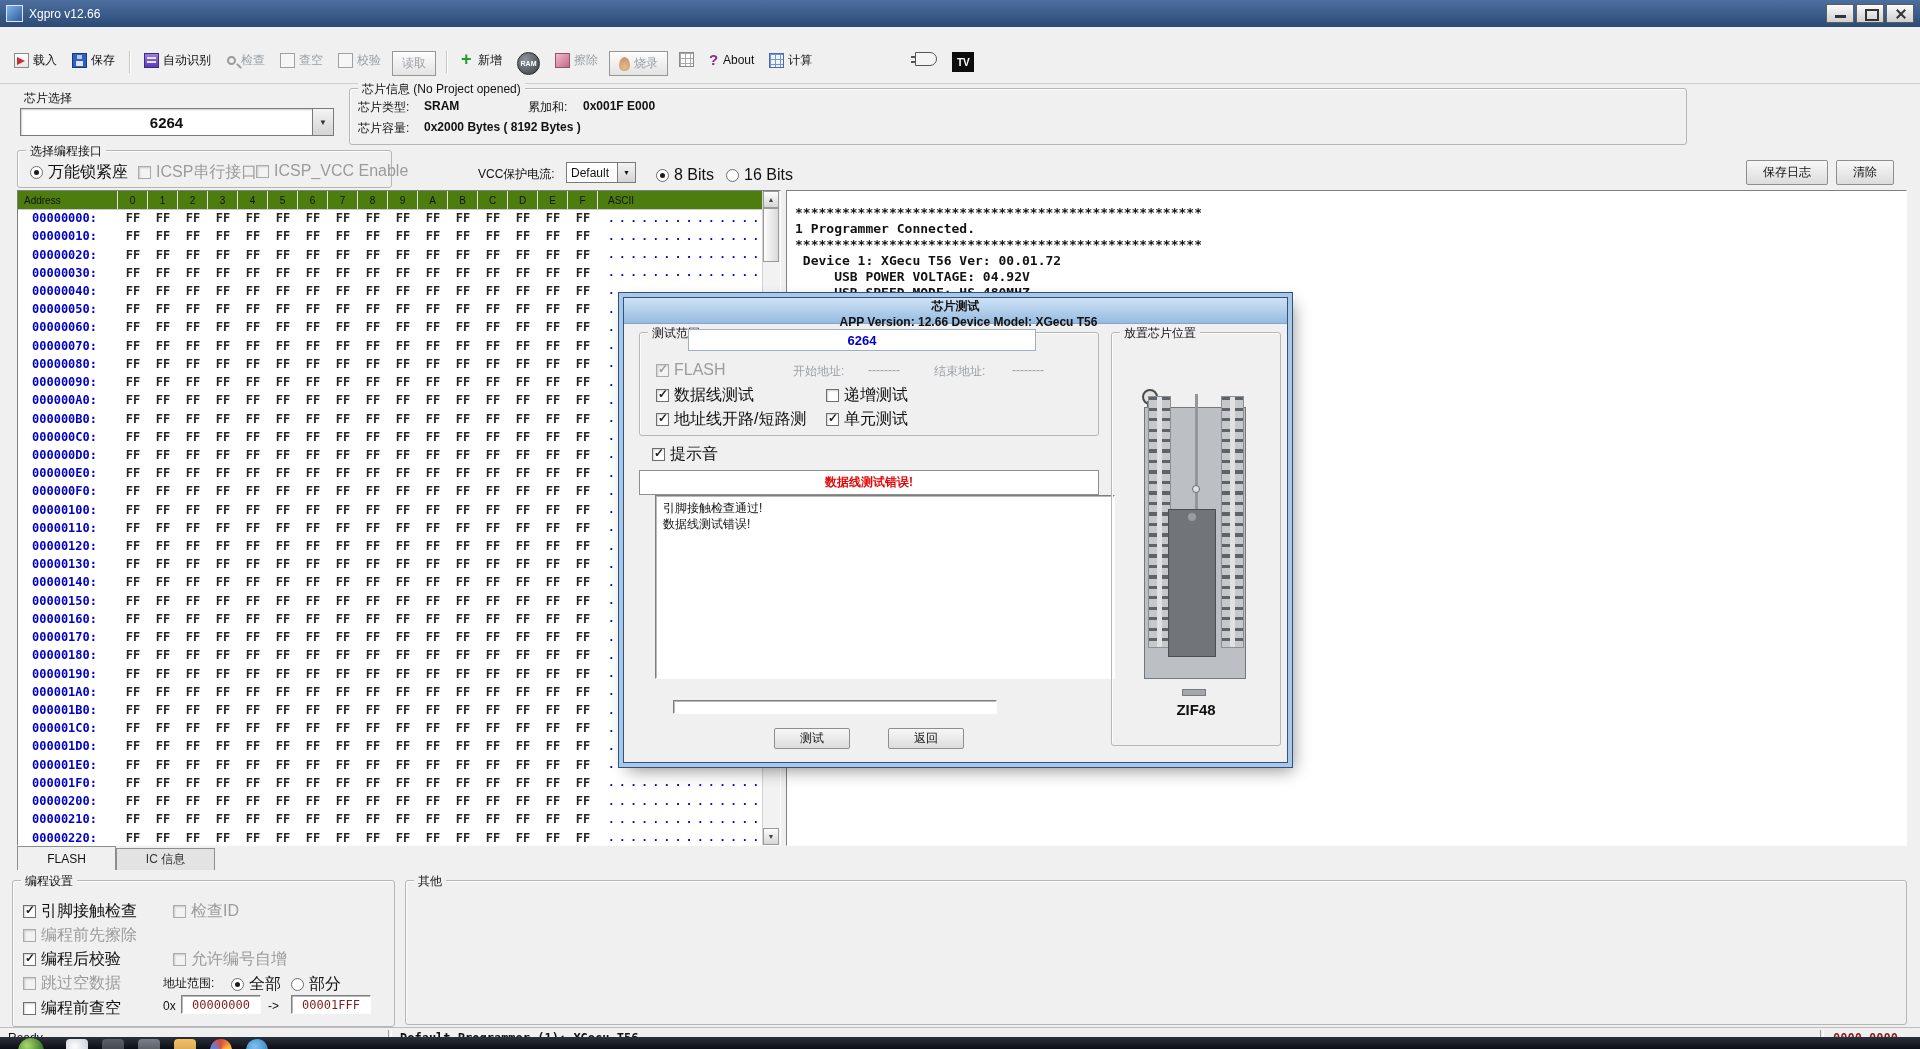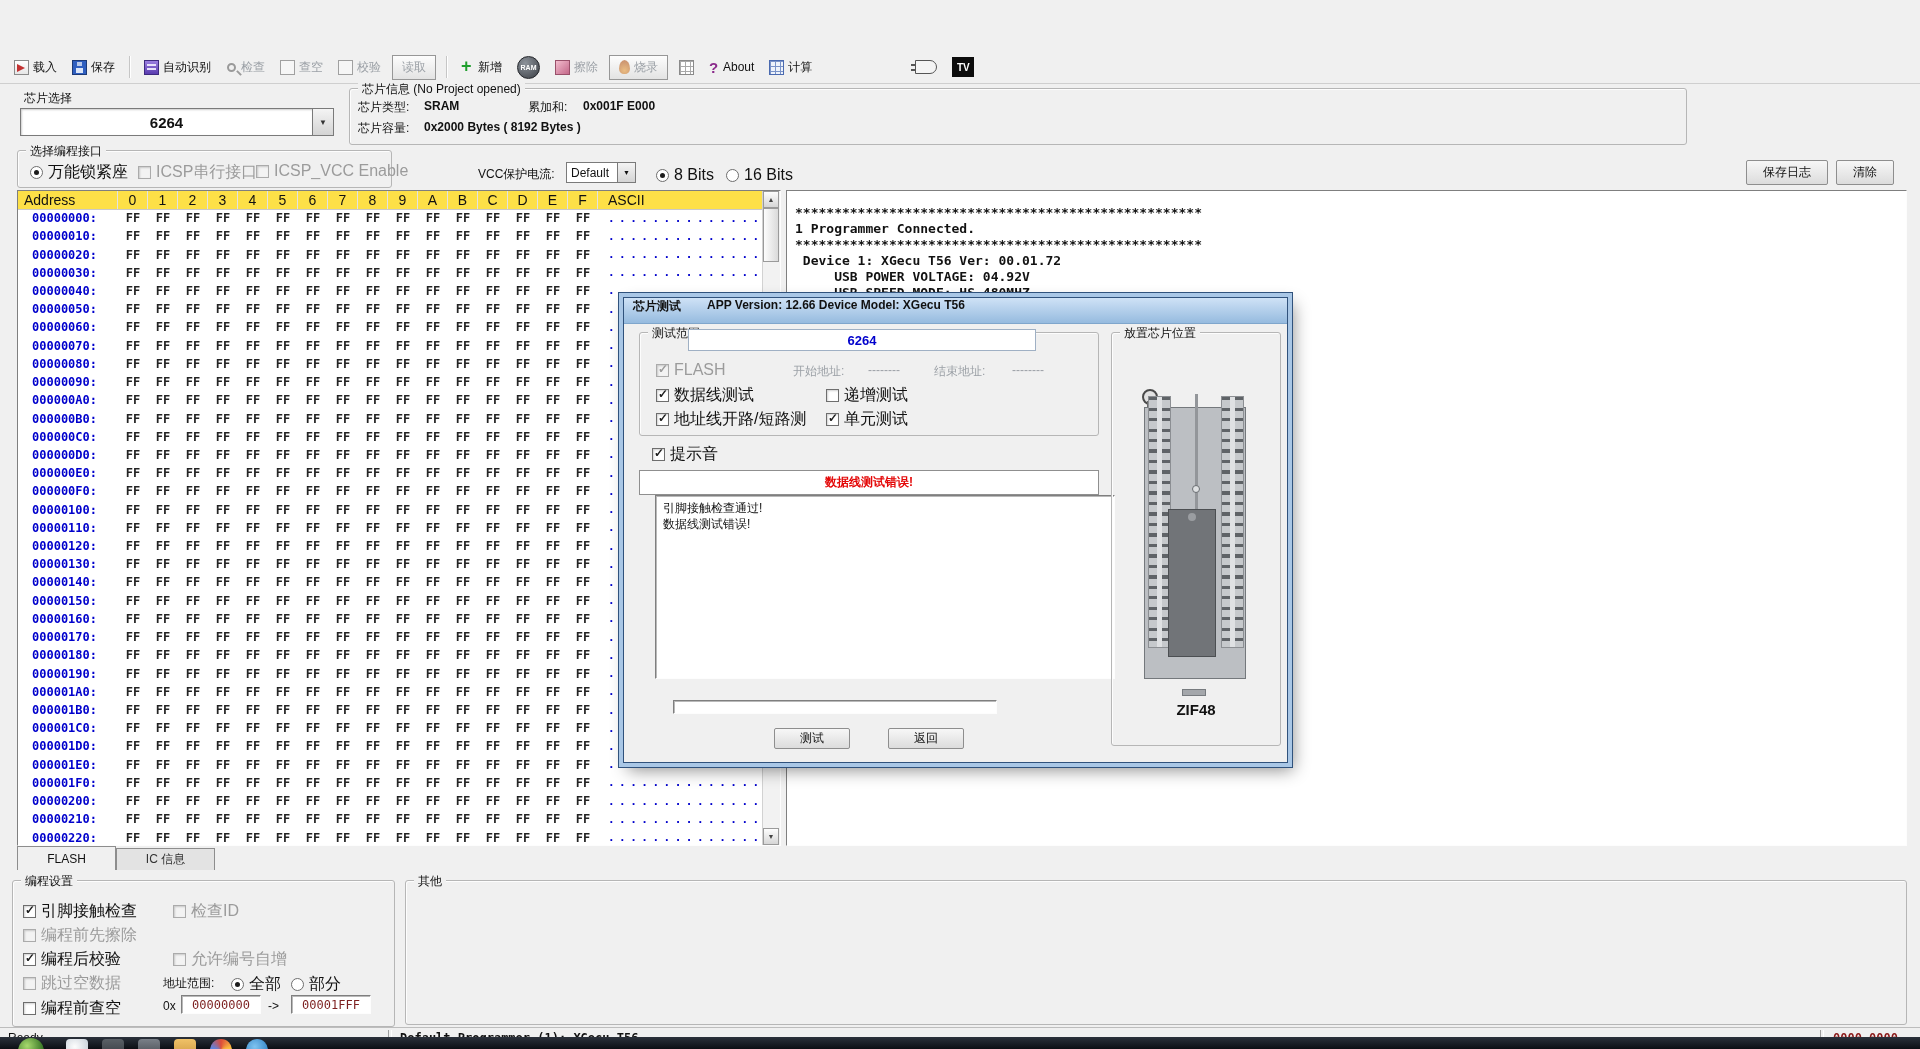--- a/index.html
+++ b/index.html
@@ -16,21 +16,21 @@
   .wbtn.min::after{content:"";position:absolute;left:8px;bottom:4px;width:11px;height:3px;background:#333;}
   .wbtn.max::after{content:"";position:absolute;left:8px;top:4px;width:10px;height:8px;border:2px solid #333;}
   .wbtn.cls::before,.wbtn.cls::after{content:"";position:absolute;left:13px;top:3px;width:2px;height:12px;background:#333;}
   .wbtn.cls::before{transform:rotate(45deg);} .wbtn.cls::after{transform:rotate(-45deg);}
 
   
   .menubar{position:absolute;left:0;top:27px;width:1920px;height:24px;background:#f0f0f0;border-bottom:1px solid #dcdcdc;
     display:flex;align-items:center;padding:0 6px;box-sizing:border-box;}
   .mitem{padding:2px 9px;font-size:12px;}
   .toolbar{position:absolute;left:0;top:51px;width:1920px;height:33px;background:#f0f0f0;border-bottom:1px solid #cfcfcf;
-    display:flex;align-items:center;padding:0 10px;box-sizing:border-box;gap:7px;}
+    display:flex;align-items:flex-start;padding:0 10px;box-sizing:border-box;gap:7px;}
   .tbtn{display:flex;align-items:center;gap:4px;padding:1px 4px;}
   .tbtn.boxed{border:1px solid #979797;background:linear-gradient(#fdfdfd,#e3e3e3);padding:3px 9px;}
   .tlb{font-size:12px;white-space:nowrap;}
   .gray{color:#9ba0a6;}
   .sep{width:1px;height:22px;background:#c6c6c6;box-shadow:1px 0 0 #fff;margin:0 3px;flex:none;}
   .ic{width:15px;height:15px;display:inline-block;position:relative;flex:none;box-sizing:border-box;}
   .ic-load{background:linear-gradient(#ffffff,#e6e6e6);border:1px solid #8a8a8a;}
   .ic-load::after{content:"";position:absolute;left:2px;top:3px;border-top:4px solid transparent;border-bottom:4px solid transparent;border-left:8px solid #c23232;}
   .ic-save{background:#2f5fc0;border:1px solid #1c3a77;}
   .ic-save::after{content:"";position:absolute;left:3px;bottom:1px;width:7px;height:5px;background:#dce6f8;}
@@ -75,21 +75,21 @@
   .inforow span{position:absolute;white-space:nowrap;}
   .bold{font-weight:bold;}
   .logo{position:absolute;left:1692px;top:87px;width:202px;height:58px;background:#fff;border:1px solid #8f8f8f;
     box-shadow:inset -1px -1px 0 #cfcfcf;display:flex;align-items:center;justify-content:center;
     font-family:"DejaVu Serif",serif;font-style:italic;font-weight:bold;font-size:26px;color:#141414;text-shadow:1px 1px 0 #c9c9c9;}
   .logo sup{font-size:10px;margin:0 2px 10px 1px;}
 
   
   .hexpanel{position:absolute;left:17px;top:190px;width:764px;height:656px;background:#fff;
     border:1px solid;border-color:#7f7f7f #fdfdfd #fdfdfd #7f7f7f;box-sizing:border-box;}
-  .hex-header{position:absolute;left:0;top:0;right:17px;height:18px;display:flex;background:#fde047;border-bottom:1px solid #c9c9c9;font-size:14px;}
+  .hex-header{position:absolute;left:0;top:0;right:17px;height:18px;display:flex;background:#4d7c0f;border-bottom:1px solid #c9c9c9;font-size:10px;}
   .hc{box-sizing:border-box;border-right:1px solid #e2e2e2;display:flex;align-items:center;height:100%;}
   .hc.addr{width:100px;padding-left:6px;} .hc.byte{width:30px;justify-content:center;} .hc.ascii{flex:1;padding-left:10px;}
   .hex-body{position:absolute;left:0;top:18px;right:17px;bottom:0;overflow:hidden;}
   .hex-row{display:flex;height:18.22px;align-items:center;font:bold 12px "DejaVu Sans Mono",monospace;}
   .hex-addr{width:100px;padding-left:14px;box-sizing:border-box;color:#0000cc;}
   .hex-byte{width:30px;text-align:center;color:#232323;}
   .hex-ascii{flex:1;padding-left:10px;color:#0000cc;font-size:11px;letter-spacing:4.5px;overflow:hidden;white-space:nowrap;}
   .vscroll{position:absolute;top:0;right:0;width:17px;bottom:0;background:#f2f2f2;border-left:1px solid #d2d2d2;}
   .sbtn{position:absolute;left:0;width:16px;height:17px;background:linear-gradient(#fdfdfd,#d6d6d6);border:1px solid #9a9a9a;box-sizing:border-box;
         display:flex;align-items:center;justify-content:center;font-size:7px;color:#444;}
@@ -111,21 +111,21 @@
   .ps-group{left:12px;top:880px;width:383px;height:147px;}
   .other-group{left:405px;top:880px;width:1502px;height:145px;}
   .statusbar{position:absolute;left:0;top:1027px;width:1920px;height:22px;background:#f0f0f0;border-top:1px solid #bdbdbd;}
   .statusbar .txt{position:absolute;top:3px;font-size:12px;white-space:nowrap;}
   .sdiv{position:absolute;top:2px;width:2px;height:17px;border-left:1px solid #9e9e9e;border-right:1px solid #fff;}
   .prog-mono{font:bold 13px "DejaVu Sans Mono",monospace;}
 
   
   .dialog{position:absolute;left:623px;top:297px;width:665px;height:466px;background:#f0f0f0;
     border:1px solid #30527c;box-shadow:0 0 0 4px #a9c7e6,0 0 0 5px #30527c,5px 7px 16px rgba(0,0,0,.45);z-index:10;box-sizing:border-box;}
-  .dtitle{height:26px;background:linear-gradient(#cfe2f6,#96bbdf);border-bottom:1px solid #7fa6cc;display:flex;align-items:flex-start;padding:0 9px;box-sizing:border-box;}
+  .dtitle{height:26px;background:linear-gradient(#cfe2f6,#96bbdf);border-bottom:1px solid #7fa6cc;display:flex;align-items:center;padding:0 9px;box-sizing:border-box;flex-direction:column;}
   .dtitle .t1{font-weight:bold;font-size:12px;}
   .dtitle .t2{font-weight:bold;font-size:12px;margin-left:26px;}
   .dbody{position:relative;height:438px;}
   .chipstrip{position:absolute;left:48px;top:-4px;width:348px;height:22px;background:#fff;border:1px solid #9fb0c4;
     display:flex;align-items:center;justify-content:center;color:#0000cc;font-weight:bold;font-size:13px;box-sizing:border-box;}
   .dl{position:absolute;font-size:12px;white-space:nowrap;}
   .errbox{position:absolute;left:15px;top:146px;width:460px;height:25px;background:#fff;border:1px solid #8f8f8f;box-sizing:border-box;
     display:flex;align-items:center;justify-content:center;color:#e40808;font-weight:bold;}
   .resultbox{position:absolute;left:15px;top:171px;width:460px;height:184px;padding:4px 7px;font-size:12px;line-height:16px;margin-left:16px;}
   .progress{position:absolute;left:49px;top:376px;width:324px;height:14px;}
@@ -149,20 +149,29 @@
   
   .taskbar{position:absolute;left:0;top:1037px;width:1920px;height:12px;background:linear-gradient(#2b313b,#0c0f14);overflow:hidden;z-index:20;}
   .orb{position:absolute;left:18px;top:1px;width:26px;height:26px;border-radius:50%;background:radial-gradient(circle at 35% 30%,#a8d96e,#3f7d2a 60%,#1d4f12);}
   .tico{position:absolute;top:2px;width:22px;height:22px;border-radius:4px;}
 </style>
 </head>
 <body>
 
 <div id="root">
 
+  <div class="titlebar">
+    <span class="appico"></span>
+    <span class="wtitle">Xgpro v12.66</span>
+    <span class="wbtns">
+      <span class="wbtn min"></span>
+      <span class="wbtn max"></span>
+      <span class="wbtn cls"></span>
+    </span>
+  </div>
 
 
   <div class="toolbar">
     <span class="tbtn">
       <span class="ic ic-load"></span>
       <span class="tlb">载入</span>
     </span>
     <span class="tbtn">
       <span class="ic ic-save"></span>
       <span class="tlb">保存</span>

